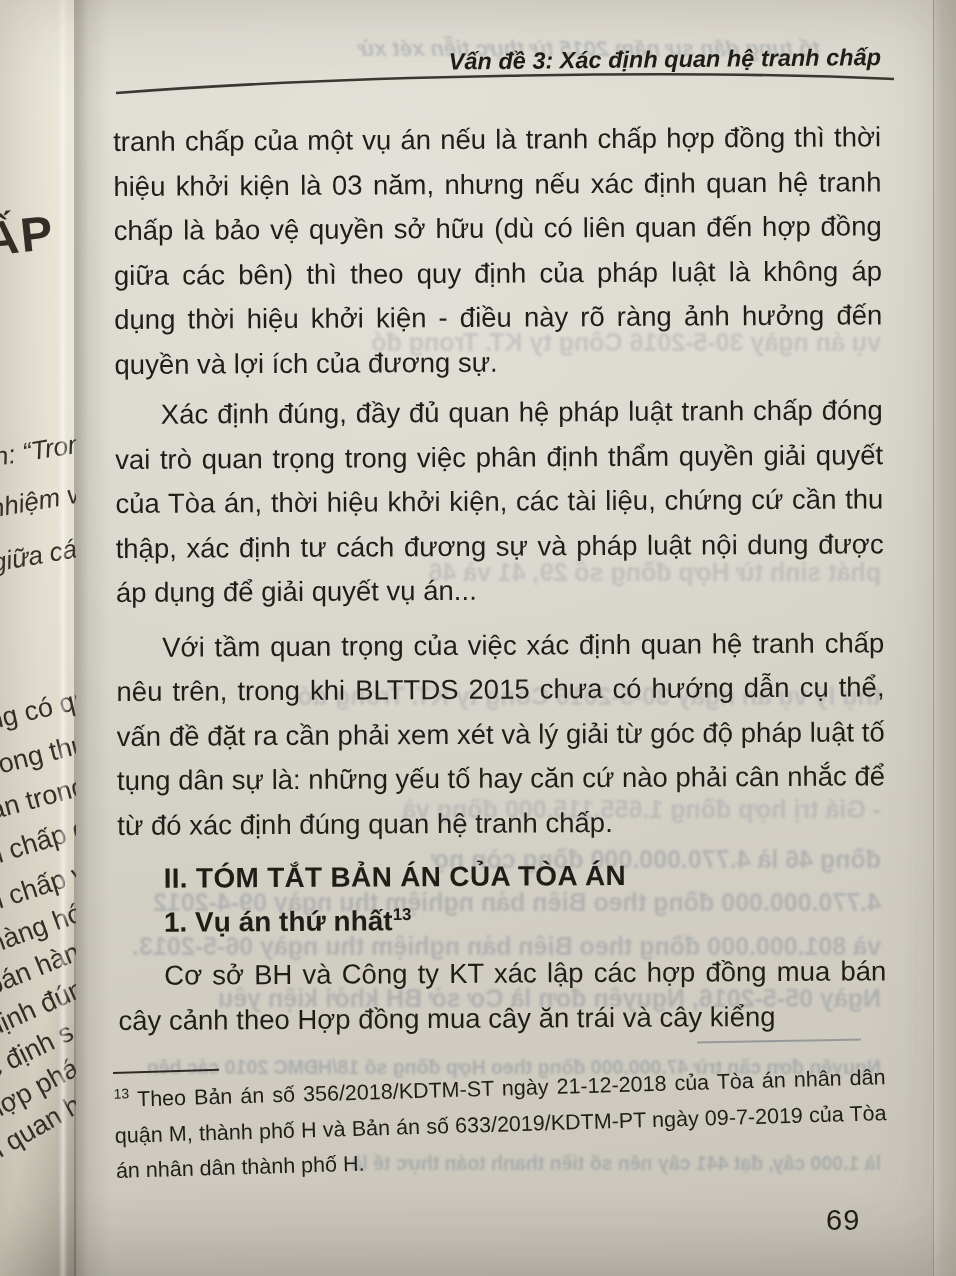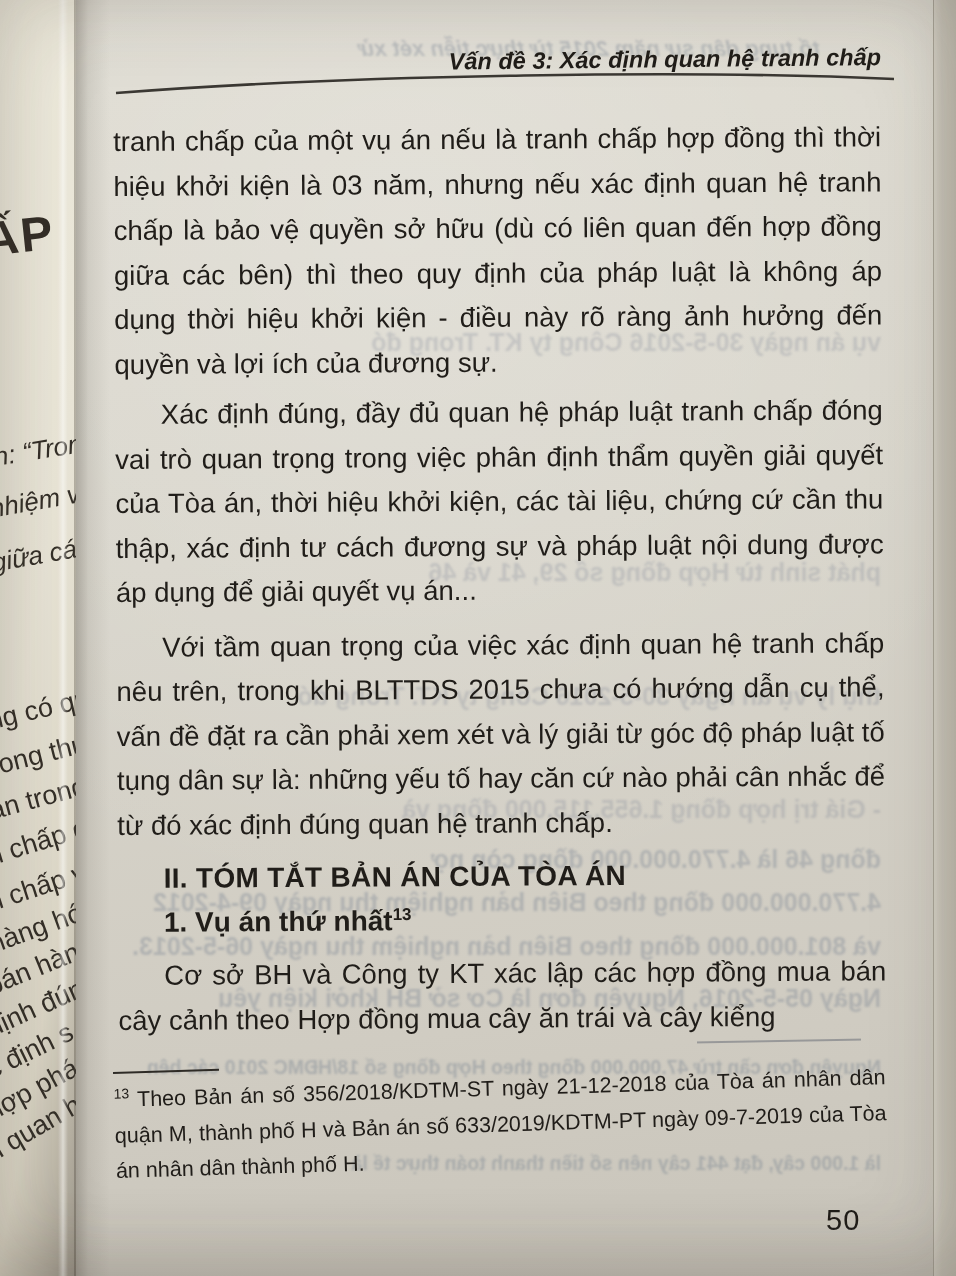--- a/index.html
+++ b/index.html
@@ -146,21 +146,21 @@
     <h1 class="section-heading">II. TÓM TẮT BẢN ÁN CỦA TÒA ÁN</h1>
     <h2 class="subsection-heading"><span>1. Vụ án thứ nhất</span><sup class="ref">13</sup></h2>
     <p class="para indent">Cơ sở BH và Công ty KT xác lập các hợp đồng mua bán cây cảnh theo Hợp đồng mua cây ăn trái và cây kiểng</p>
   </div>
 
   <div class="footnote-block">
     <div class="fn-rule"></div>
     <p class="fn-text"><sup class="ref">13</sup><span> Theo Bản án số 356/2018/KDTM-ST ngày 21-12-2018 của Tòa án nhân dân quận M, thành phố H và Bản án số 633/2019/KDTM-PT ngày 09-7-2019 của Tòa án nhân dân thành phố H.</span></p>
   </div>
 
-  <div class="page-number">50</div>
+  <div class="page-number">69</div>
 
   <div class="left-strip">
     <div class="frag big f0">ẤP</div>
     <div class="frag it f1">h: “Trong</div>
     <div class="frag it f2">nhiệm vụ</div>
     <div class="frag it f3">giữa các</div>
     <div class="frag rm f4">ng có quy</div>
     <div class="frag rm f5">rong thự</div>
     <div class="frag rm f6">ăn trong</div>
     <div class="frag rm f7">n chấp đ</div>

